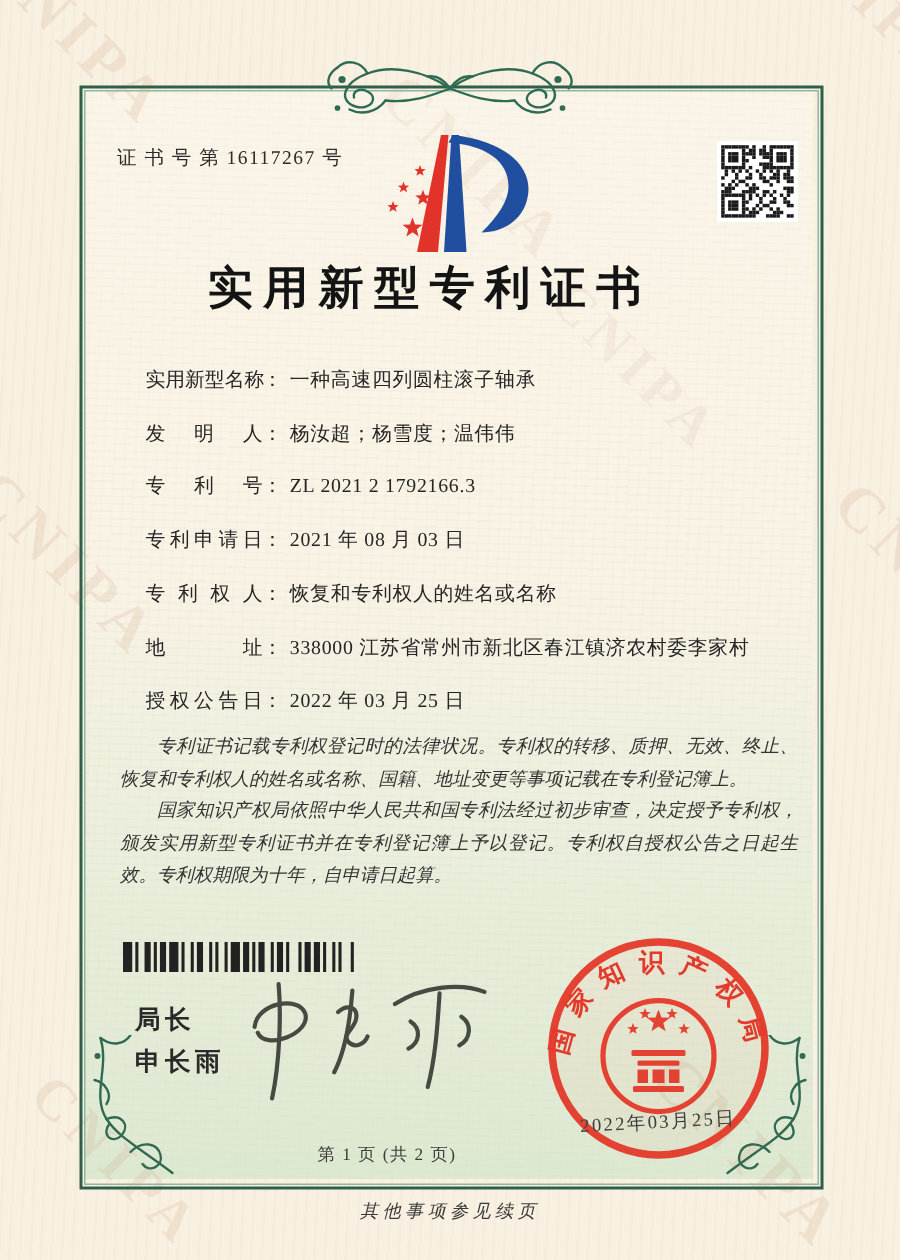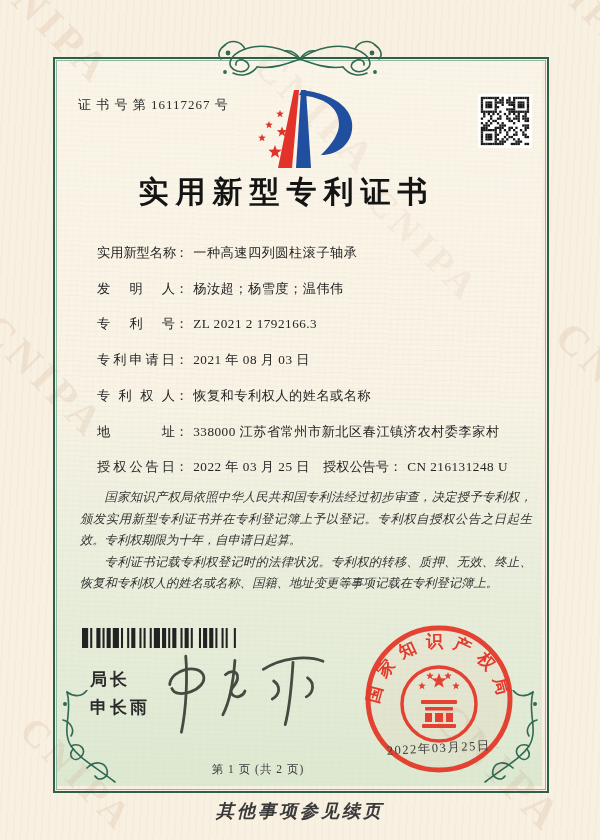--- a/index.html
+++ b/index.html
@@ -45,22 +45,22 @@
   .fgroup2{position:absolute;left:226px;top:0;white-space:nowrap;}
   .paras{position:absolute;left:80px;top:487px;width:452px;font-size:12.3px;line-height:21.5px;
       color:#333;text-align:justify;font-style:italic;}
   .paras p{margin:0;text-indent:2em;}
   .barcode{position:absolute;left:82px;top:628px;width:158px;height:20px;}
   .signer{position:absolute;left:90px;top:666px;font-family:"Liberation Sans","DejaVu Sans",sans-serif;
       font-weight:bold;font-size:17px;letter-spacing:3px;color:#2a2a2a;line-height:28px;}
   .signature{position:absolute;left:140px;top:644px;width:210px;height:95px;}
   .seal{position:absolute;left:360px;top:620px;width:158px;height:158px;}
   .page-num{position:absolute;left:0;top:762px;width:516px;text-align:center;font-size:11.5px;color:#3c3c3c;letter-spacing:1px;}
-  .continuation{position:absolute;left:0;top:799px;width:600px;text-align:center;font-size:18px;
-      font-style:italic;letter-spacing:3px;color:#3a3a3a;font-weight:bold;}
+  .continuation{position:absolute;left:0;top:799px;width:600px;text-align:center;font-size:12px;
+      font-style:italic;letter-spacing:3px;color:#3a3a3a;}
 </style>
 </head>
 <body>
 
 <div class="page">
 
   <div class="wm wm1">CNIPA</div>
   <div class="wm wm2">CNIPA</div>
   <div class="wm wm3">CNIPA</div>
   <div class="wm wm4">CNIPA</div>
@@ -368,29 +368,26 @@
         <span class="flabel">专利申请日</span><span class="fcolon">：</span><span class="fvalue">2021 年 08 月 03 日</span>
       </div>
       <div class="frow" style="top:143px">
         <span class="flabel">专利权人</span><span class="fcolon">：</span><span class="fvalue">恢复和专利权人的姓名或名称</span>
       </div>
       <div class="frow" style="top:179px">
         <span class="flabel">地址</span><span class="fcolon">：</span><span class="fvalue">338000 江苏省常州市新北区春江镇济农村委李家村</span>
       </div>
       <div class="frow" style="top:214px">
         <span class="flabel">授权公告日</span><span class="fcolon">：</span><span class="fvalue">2022 年 03 月 25 日</span>
-        <span class="fgroup2">
-          <span>授权公告号</span><span class="fcolon">：</span><span class="fvalue">CN 216131248 U</span>
-        </span>
       </div>
     </div>
 
     <div class="paras">
+      <p>专利证书记载专利权登记时的法律状况。专利权的转移、质押、无效、终止、恢复和专利权人的姓名或名称、国籍、地址变更等事项记载在专利登记簿上。</p>
       <p>国家知识产权局依照中华人民共和国专利法经过初步审查，决定授予专利权，颁发实用新型专利证书并在专利登记簿上予以登记。专利权自授权公告之日起生效。专利权期限为十年，自申请日起算。</p>
-      <p>专利证书记载专利权登记时的法律状况。专利权的转移、质押、无效、终止、恢复和专利权人的姓名或名称、国籍、地址变更等事项记载在专利登记簿上。</p>
     </div>
 
     <svg class="barcode" id="barcode-svg" viewBox="0 0 158 20" preserveAspectRatio="none">
         <rect x="0.00" y="0" width="6.16" height="20" fill="#222"></rect>
         <rect x="8.21" y="0" width="2.05" height="20" fill="#222"></rect>
         <rect x="14.36" y="0" width="4.10" height="20" fill="#222"></rect>
         <rect x="20.52" y="0" width="2.05" height="20" fill="#222"></rect>
         <rect x="24.62" y="0" width="4.10" height="20" fill="#222"></rect>
         <rect x="30.78" y="0" width="6.16" height="20" fill="#222"></rect>
         <rect x="38.99" y="0" width="2.05" height="20" fill="#222"></rect>

